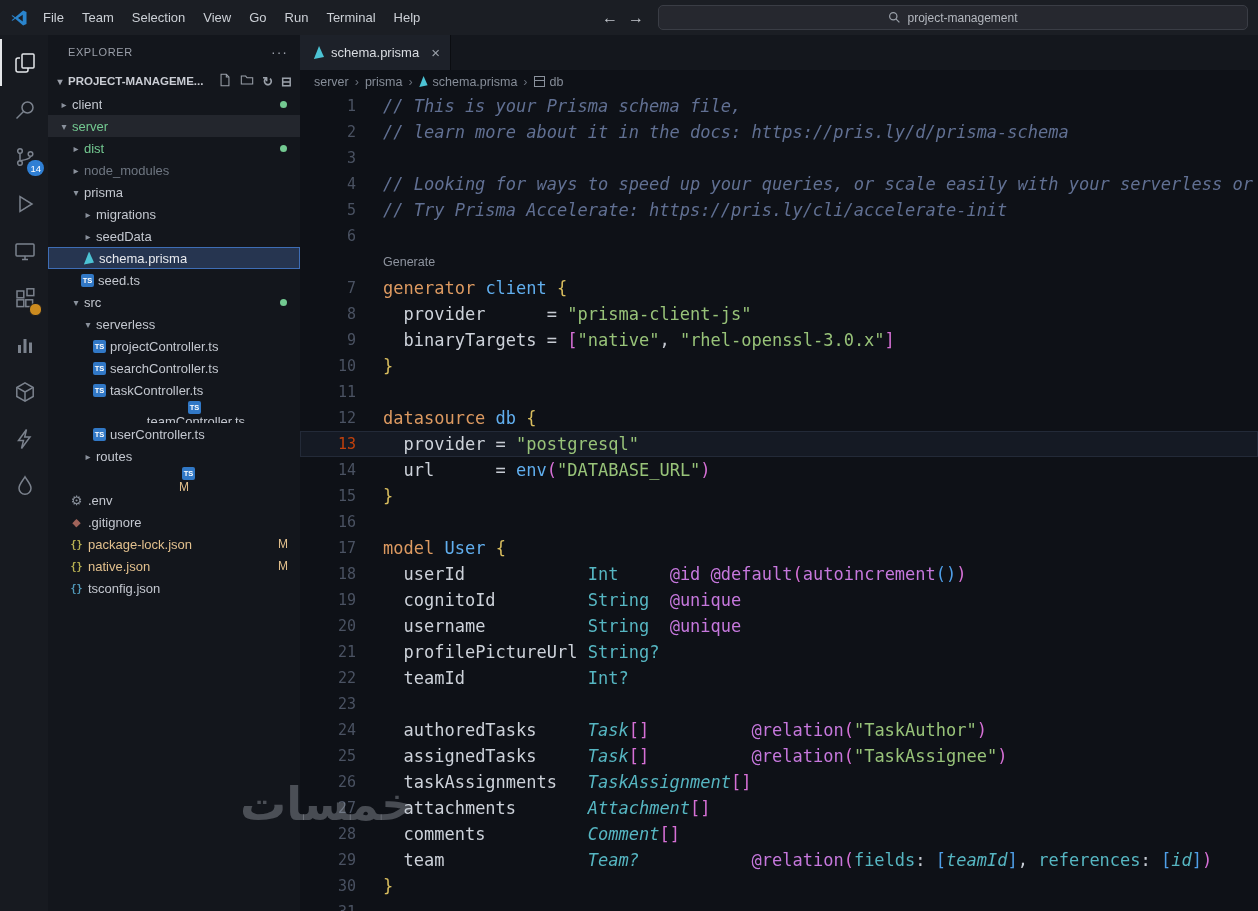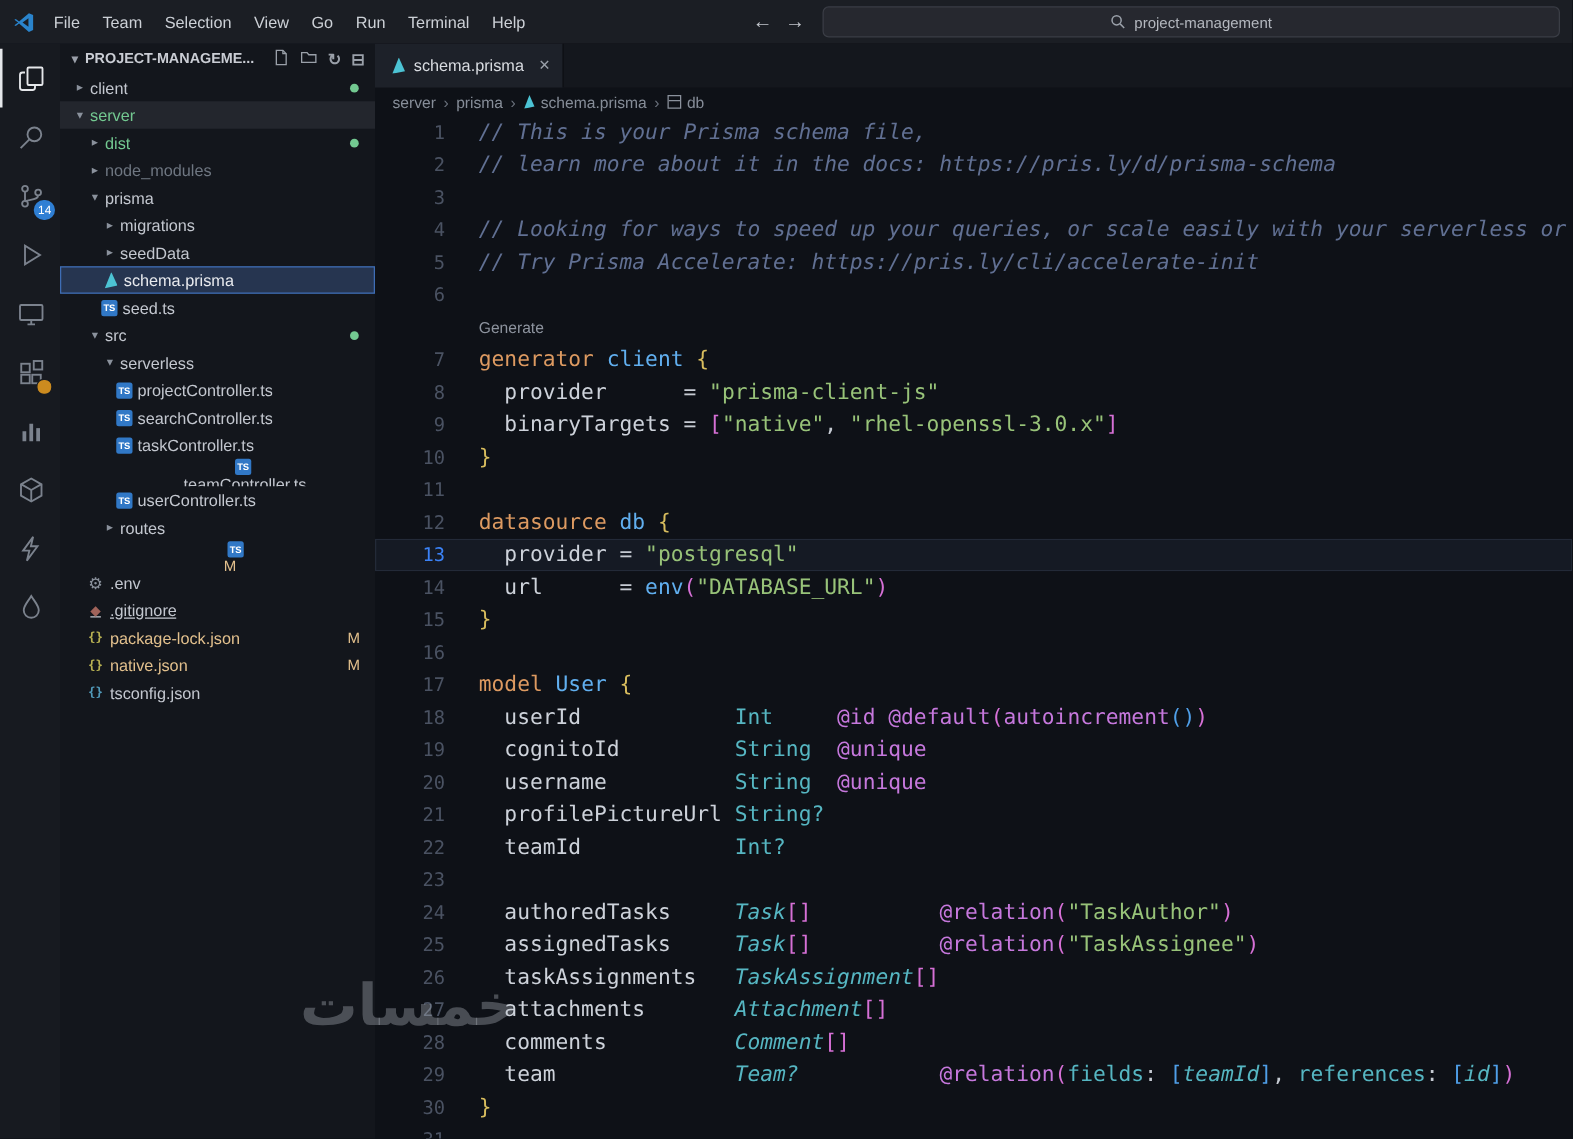--- a/index.html
+++ b/index.html
@@ -72,21 +72,21 @@
   .bc-sep{color:#6a717c;}
   .prisma-ico.sm{width:9px;height:11px;}
   .ico-model{width:9px;height:9px;border:1px solid #8a919c;display:inline-block;position:relative;}
   .ico-model::after{content:"";position:absolute;left:0;right:0;top:3px;border-top:1px solid #8a919c;}
 
   .code{flex:1;overflow:hidden;font-family:"DejaVu Sans Mono",monospace;font-size:17px;line-height:26px;white-space:pre;}
   .code-line{display:flex;height:26px;}
   .ln{width:56px;flex:none;text-align:right;color:#4a5262;font-size:15px;}
   .lc{padding-left:27px;}
   .code-line.current{background:rgba(120,145,185,.08);box-shadow:inset 0 0 0 1px rgba(130,155,195,.13);}
-  .code-line.current .ln{color:#3b82f6;}
+  .code-line.current .ln{color:#c2410c;}
   .lens-text{font-family:"Liberation Sans",sans-serif;font-size:12.5px;color:#8d939e;padding-left:27px;cursor:pointer;}
 
   .c-cm{color:var(--tok-comment,#617093);font-style:italic;}
   .c-link{color:var(--tok-comment,#617093);font-style:italic;cursor:pointer;}
   .c-kw{color:var(--tok-keyword,#dd9a61);}
   .c-name{color:var(--tok-name,#61afef);}
   .c-prop{color:var(--tok-prop,#cdd2da);}
   .c-op{color:#c6cbd3;}
   .c-str{color:var(--tok-string,#98c379);}
   .c-type{color:var(--tok-type,#56b6c2);}
@@ -200,20 +200,24 @@
           </svg>
       </div>
       <div class="ab-item">
         <svg width="24" height="24" viewBox="0 0 24 24">
             <path d="M12 2.8c2.6 4.4 6 7.6 6 11.4a6 6 0 1 1-12 0c0-3.8 3.4-7 6-11.4z"></path>
           </svg>
       </div>
     </div>
 
     <aside class="sidebar">
+      <div class="sb-header">
+        <span>EXPLORER</span>
+        <span class="more">···</span>
+      </div>
       <div class="sb-root">
         <span class="chev">▾</span>
         <span class="root-label">PROJECT-MANAGEME...</span>
         <span class="root-actions">
           <span><svg width="14" height="14" viewBox="0 0 16 16">
                 <path d="M9.5 1.5h-6v13h9v-10z"></path>
                 <path d="M9.5 1.5v3h3"></path>
               </svg></span>
           <span><svg width="14" height="14" viewBox="0 0 16 16">
                 <path d="M1.5 3.5h5l1.5 2h6.5v7h-13z"></path>
@@ -315,21 +319,21 @@
             <span class="fi ico-ts"></span>
             <span class="lbl mod">index.ts</span>
             <span class="spacer"></span>
             <span class="mbadge">M</span>
           </div>
           <div class="tree-row" style="padding-left: 20px;">
             <span class="fi ico-gear"></span>
             <span class="lbl">.env</span>
             <span class="spacer"></span>
           </div>
-          <div class="tree-row" style="padding-left: 20px; text-decoration: underline;">
+          <div class="tree-row" style="padding-left: 20px;">
             <span class="fi ico-git"></span>
             <span class="lbl">.gitignore</span>
             <span class="spacer"></span>
           </div>
           <div class="tree-row" style="padding-left: 20px;">
             <span class="fi ico-json"></span>
             <span class="lbl mod">package-lock.json</span>
             <span class="spacer"></span>
             <span class="mbadge">M</span>
           </div>

